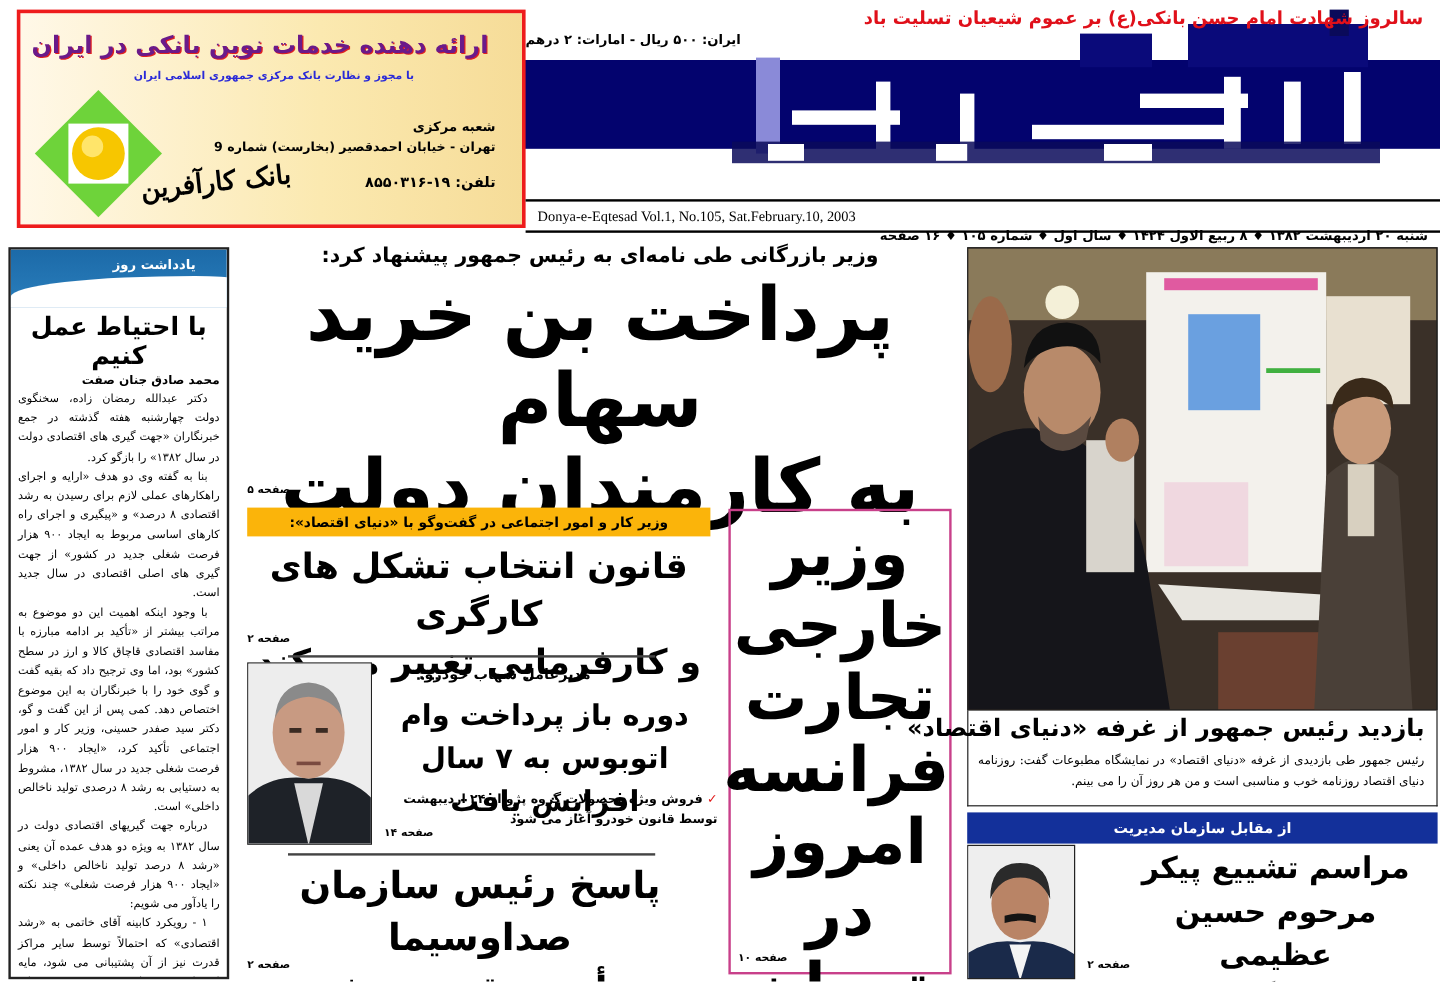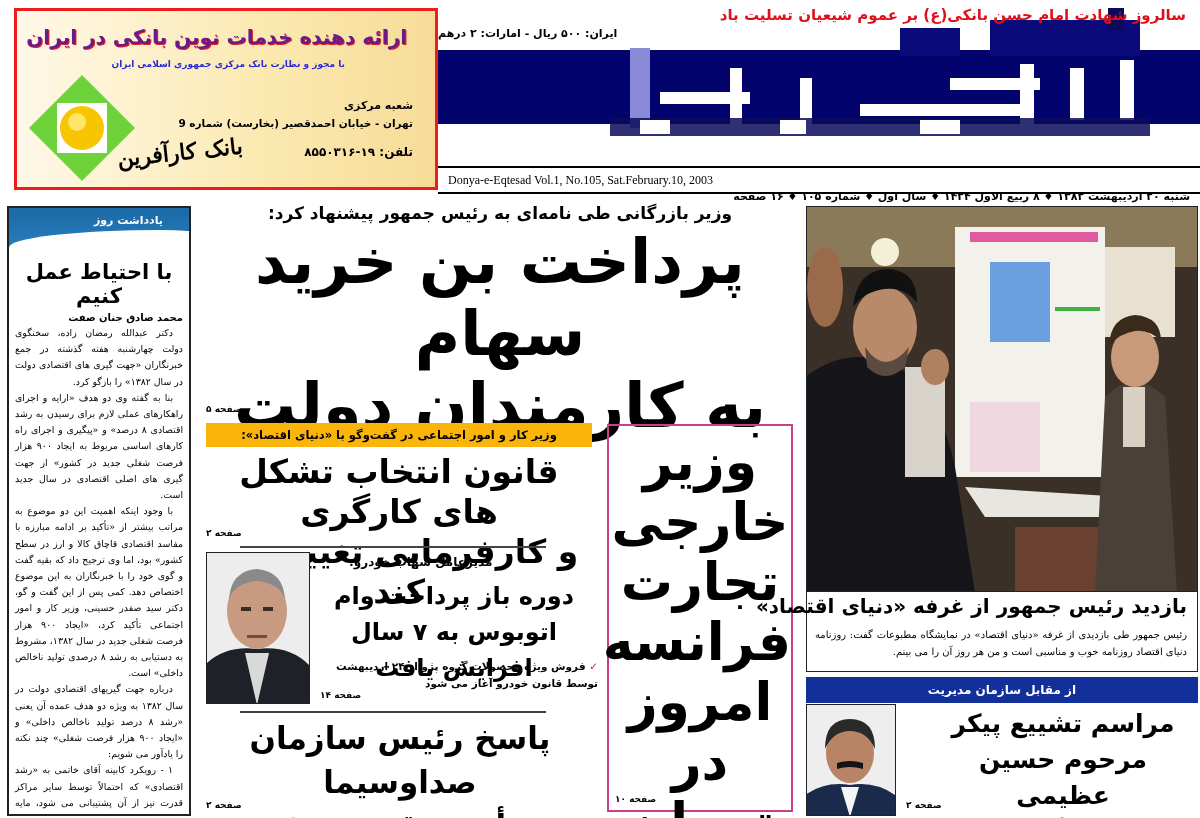--- a/index.html
+++ b/index.html
@@ -45,21 +45,21 @@
   .ed-body p { text-indent: 10px; }
 
   
   .kicker { left: 200px; top: 203px; width: 600px; text-align: center; font-size: 17px; font-weight: bold; }
   .headline { left: 200px; top: 226px; width: 600px; text-align: center; font-size: 62px; line-height: 72px; font-weight: bold; letter-spacing: -1px; }
   .page-ref { font-size: 9px; font-weight: bold; white-space: nowrap; }
   .pr-main { left: 206px; top: 404px; }
 
   
   .labor-bar { left: 206px; top: 423px; width: 386px; height: 24px; background: #fbb40a; text-align: center; font-size: 11.5px; font-weight: bold; line-height: 24px; }
-  .labor-head { left: 206px; top: 452px; width: 386px; text-align: center; font-size: 33px; line-height: 40px; font-weight: bold; }
+  .labor-head { left: 206px; top: 452px; width: 386px; text-align: center; font-size: 29px; line-height: 40px; font-weight: bold; }
   .pr-labor { left: 206px; top: 528px; }
   .rule1 { left: 240px; top: 546px; width: 306px; height: 2px; background: #444; }
 
   
   .photo1 { left: 206px; top: 552px; width: 104px; height: 152px; border: 1px solid #222; overflow: hidden; background: #e6e6e6; }
   .bus-kicker { left: 349px; top: 555px; width: 262px; text-align: left; font-size: 12px; font-weight: bold; }
   .bus-head { left: 316px; top: 578px; width: 276px; text-align: center; font-size: 24px; line-height: 36px; font-weight: bold; }
   .bus-sub { left: 330px; top: 658px; width: 268px; text-align: right; font-size: 10.5px; line-height: 17px; font-weight: bold; }
   .check { color: #e01818; }
   .pr-bus { left: 320px; top: 690px; }

